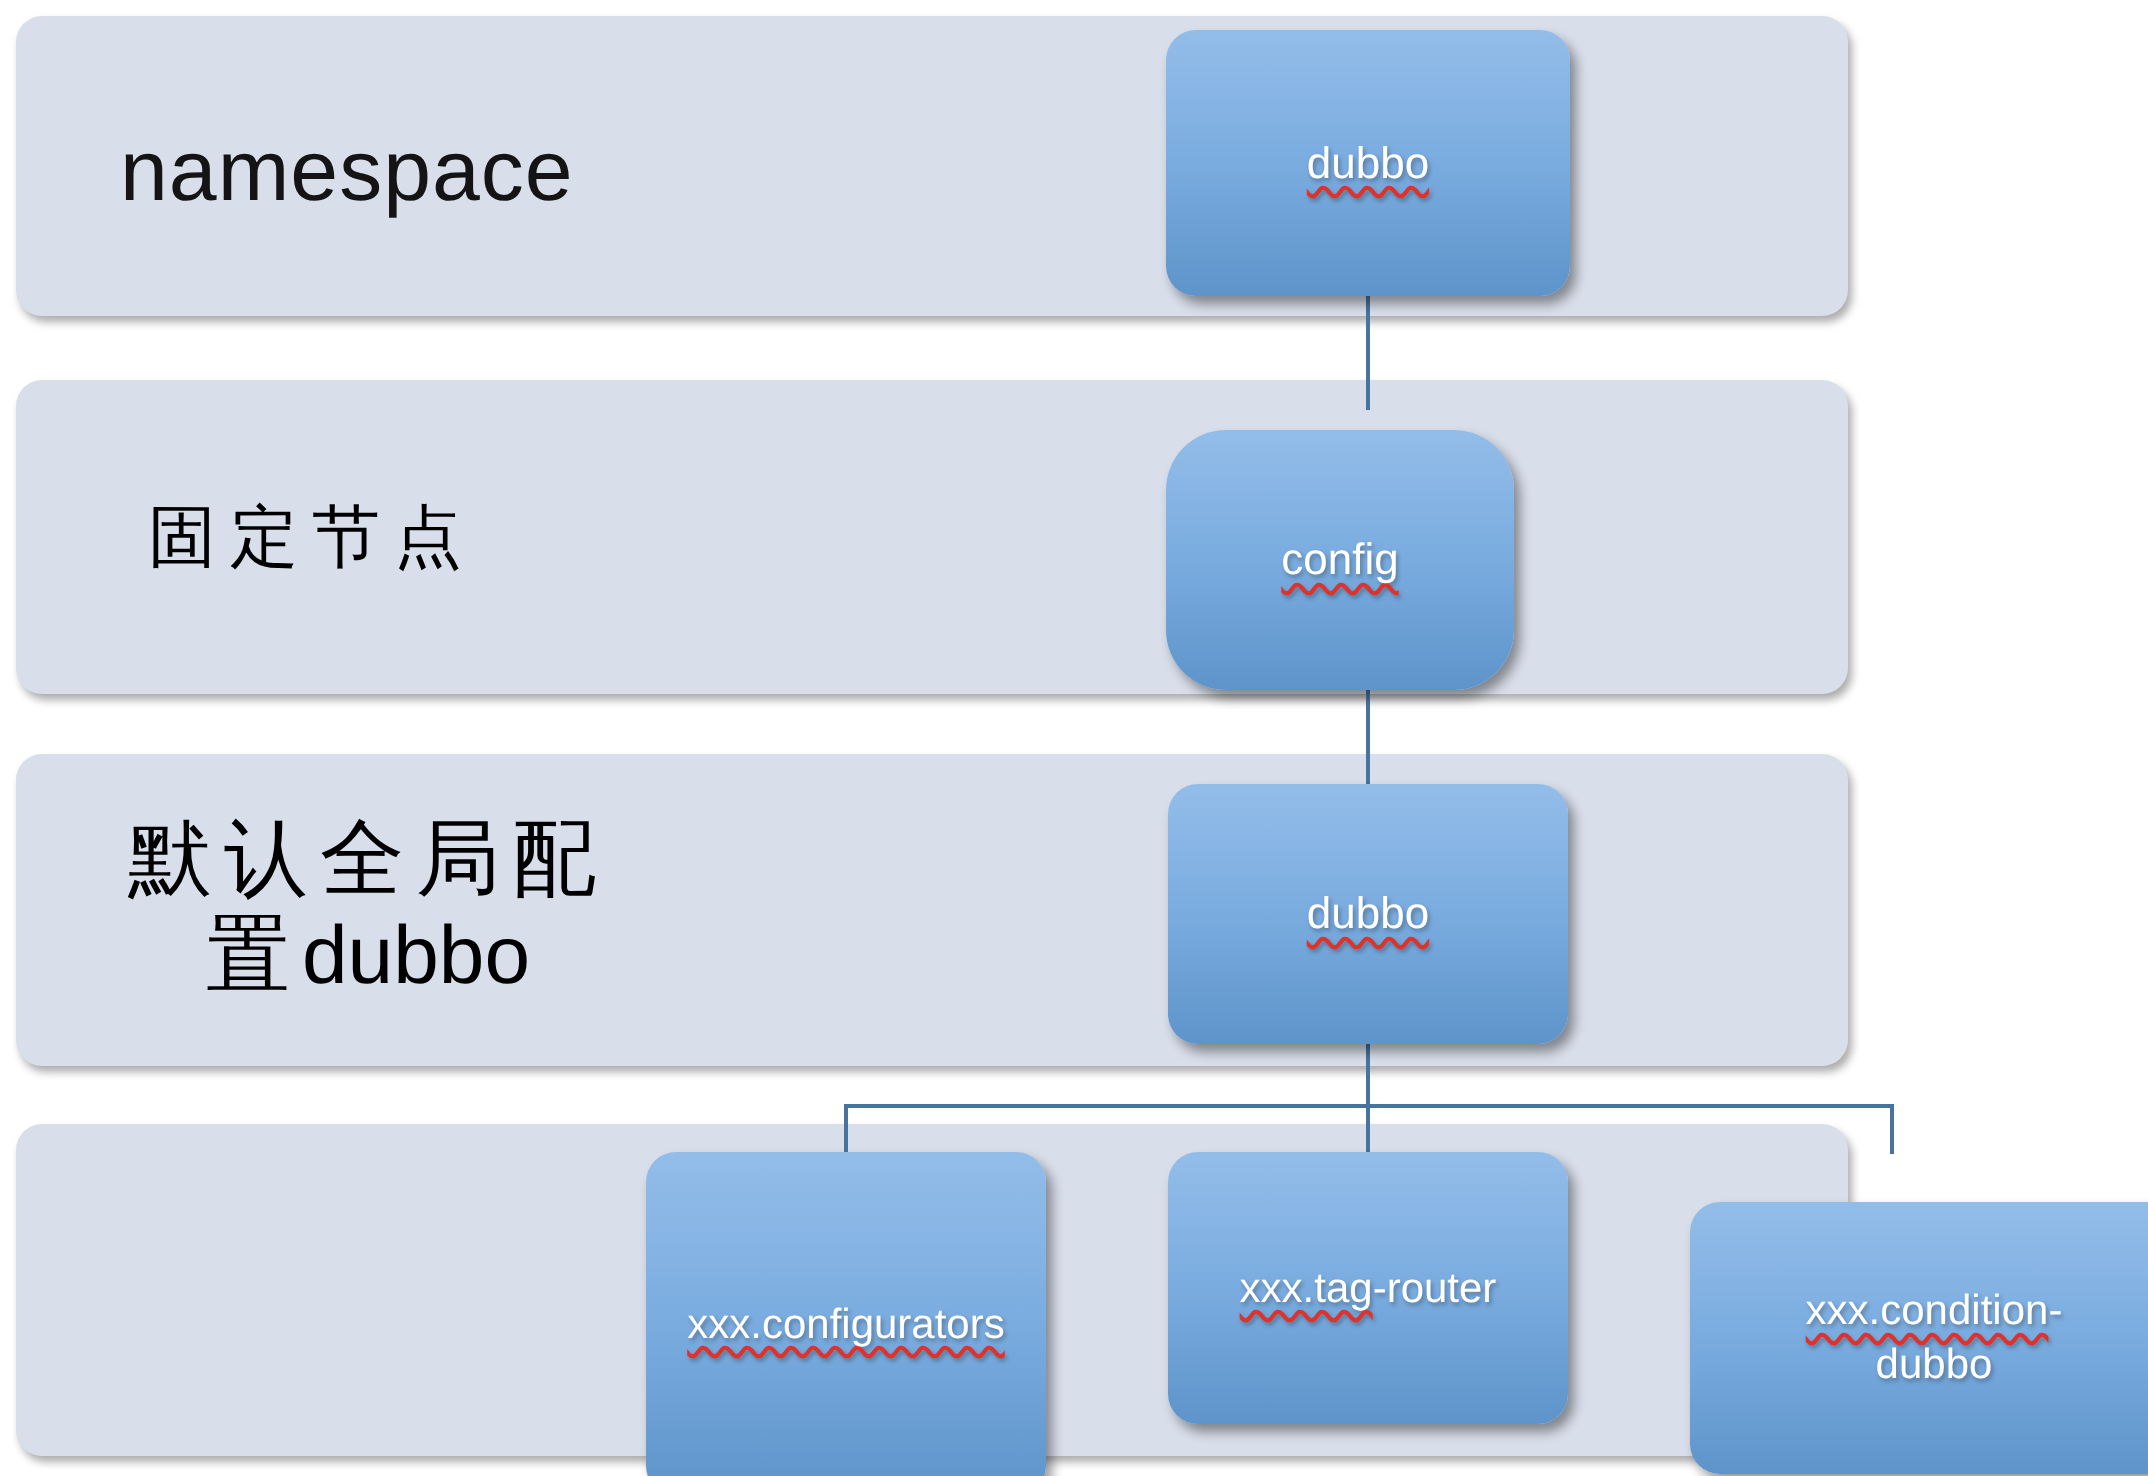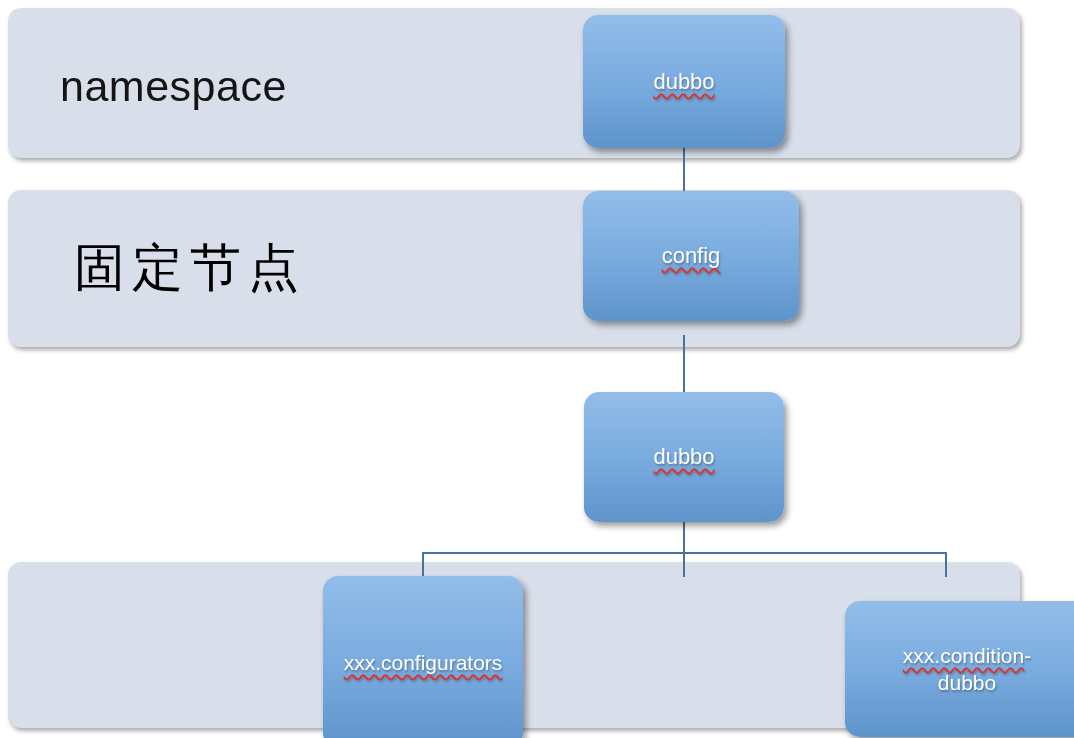--- a/index.html
+++ b/index.html
@@ -16,41 +16,41 @@
   }
   .diagram {
     position: absolute;
     inset: 0;
   }
 
   
   .band {
     position: absolute;
     left: 8px;
-    width: 1012px;
+    width: 916px;
     background: var(--band-fill, #d8deea);
     border-radius: 13px;
     box-shadow: 2px 3px 4px rgba(0,0,0,0.33);
     z-index: 0;
   }
   .band1 { top: 8px;   height: 150px; display: flex; align-items: center; padding-top: 6px; box-sizing: border-box; }
   .band2 { top: 190px; height: 157px; display: flex; align-items: center; }
   .band3 { top: 377px; height: 156px; }
   .band4 { top: 562px; height: 166px; }
 
   .label-en {
     margin-left: 52px;
     font-size: 43px;
     color: #141414;
     letter-spacing: 0.5px;
   }
   .label-cjk {
     margin-left: 66px;
     font-family: Liberation Mono, monospace;
-    font-size: 51px;
+    font-size: 34px;
     color: #000000;
     letter-spacing: 7px;
   }
   .label3 {
     position: absolute;
     left: 16px;
     top: 50%;
     transform: translateY(-50%);
     width: 320px;
     text-align: center;
@@ -92,21 +92,21 @@
     display: flex;
     flex-direction: column;
     align-items: center;
     justify-content: center;
     text-align: center;
     font-size: 22px;
     text-shadow: 1px 1.5px 2px rgba(30,30,30,0.35);
     z-index: 2;
   }
   .n-root   { left: 583px; top: 15px;  width: 202px; height: 133px; }
-  .n-config { left: 583px; top: 191px; width: 216px; height: 130px; }
+  .n-config { left: 583px; top: 215px; width: 174px; height: 130px; border-radius: 30px; }
   .n-global { left: 584px; top: 392px; width: 200px; height: 130px; }
   .n-c1, .n-c2, .n-c3 { font-size: 21px; line-height: 27px; }
   .n-c1 { left: 323px; top: 576px; width: 200px; height: 172px; }
   .n-c2 { left: 584px; top: 576px; width: 200px; height: 136px; }
   .n-c3 { left: 845px; top: 576px; width: 244px; height: 136px; margin-top: 25px; }
 
   .sq {
     text-decoration: underline;
     text-decoration-style: wavy;
     text-decoration-color: var(--squiggle, #e0312a);
@@ -121,20 +121,26 @@
 <div class="diagram">
 
   <div class="band band1">
     <div class="label-en">namespace</div>
   </div>
 
   <div class="band band2">
     <div class="label-cjk">固定节点</div>
   </div>
 
+  <div class="band band3">
+    <div class="label3">
+      <div><span class="cjk">默认全局配</span></div>
+      <div><span class="cjk">置</span><span class="latin">dubbo</span></div>
+    </div>
+  </div>
 
   <div class="band band4"></div>
 
   <div class="conn v1"></div>
   <div class="conn v2"></div>
   <div class="conn v3"></div>
   <div class="conn rail"></div>
   <div class="conn vL"></div>
   <div class="conn vR"></div>
 
@@ -147,19 +153,22 @@
   </div>
 
   <div class="node n-global">
     <span class="sq">dubbo</span>
   </div>
 
   <div class="node n-c1">
     <div><span class="sq">xxx.configurators</span><span></span></div>
   </div>
 
+  <div class="node n-c2">
+    <div><span class="sq">xxx.tag</span><span>-router</span></div>
+  </div>
 
   <div class="node n-c3">
     <div><span class="sq">xxx.condition</span><span>-</span></div>
     <div><span>dubbo</span></div>
   </div>
 
 </div>
 
 </body></html>

